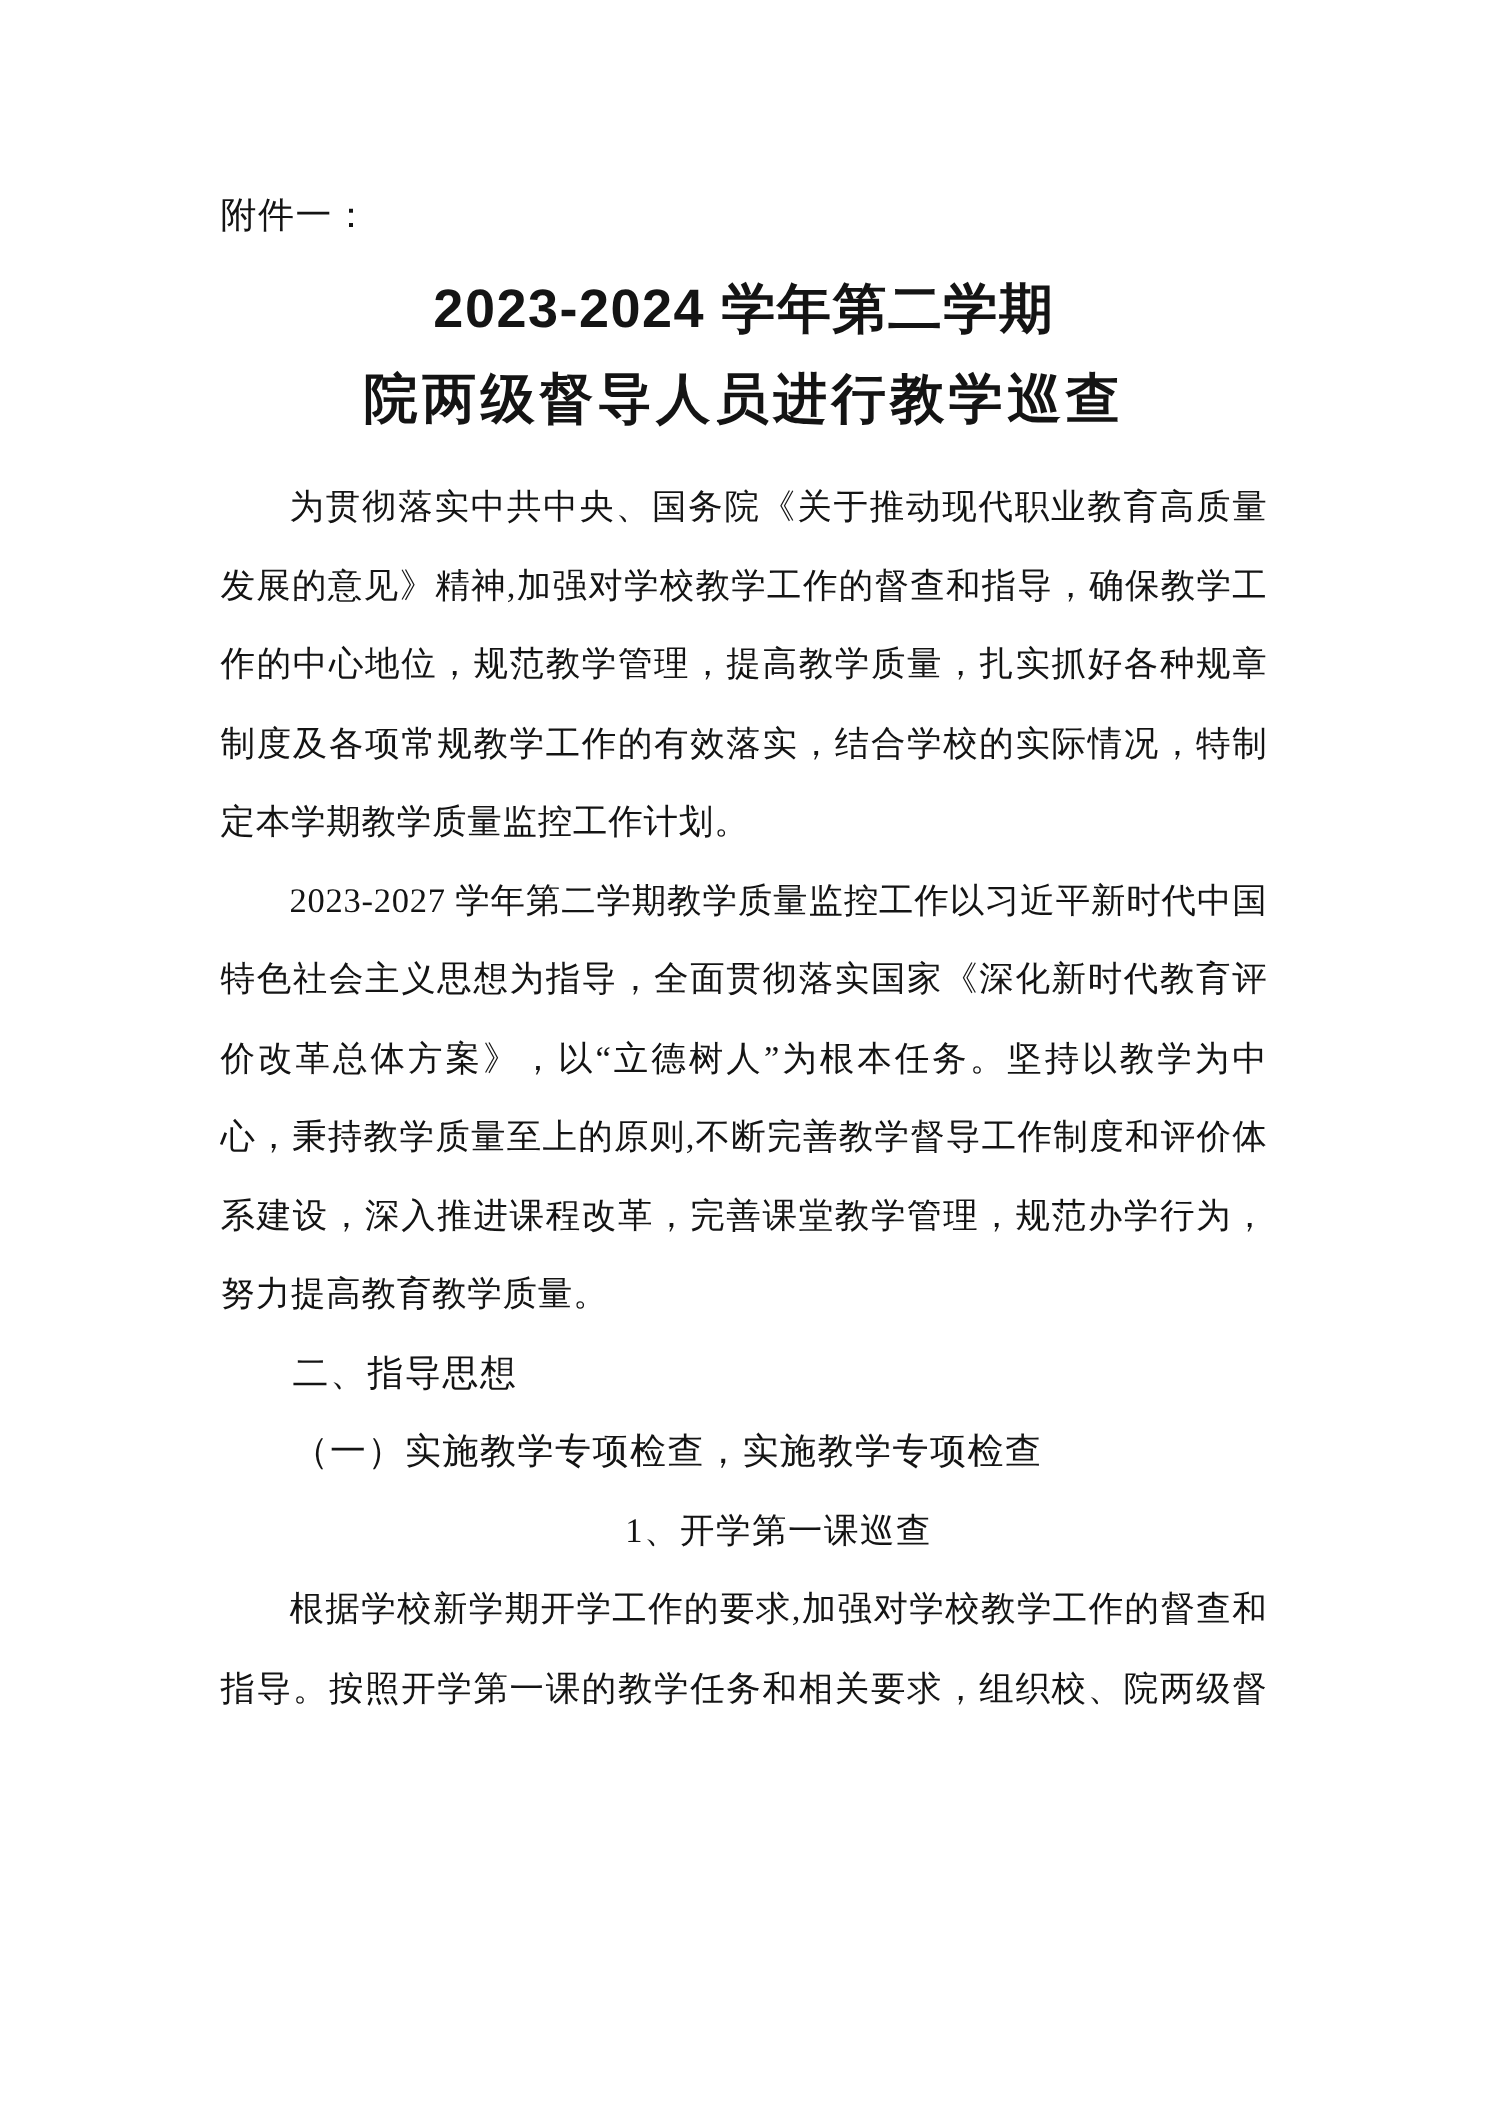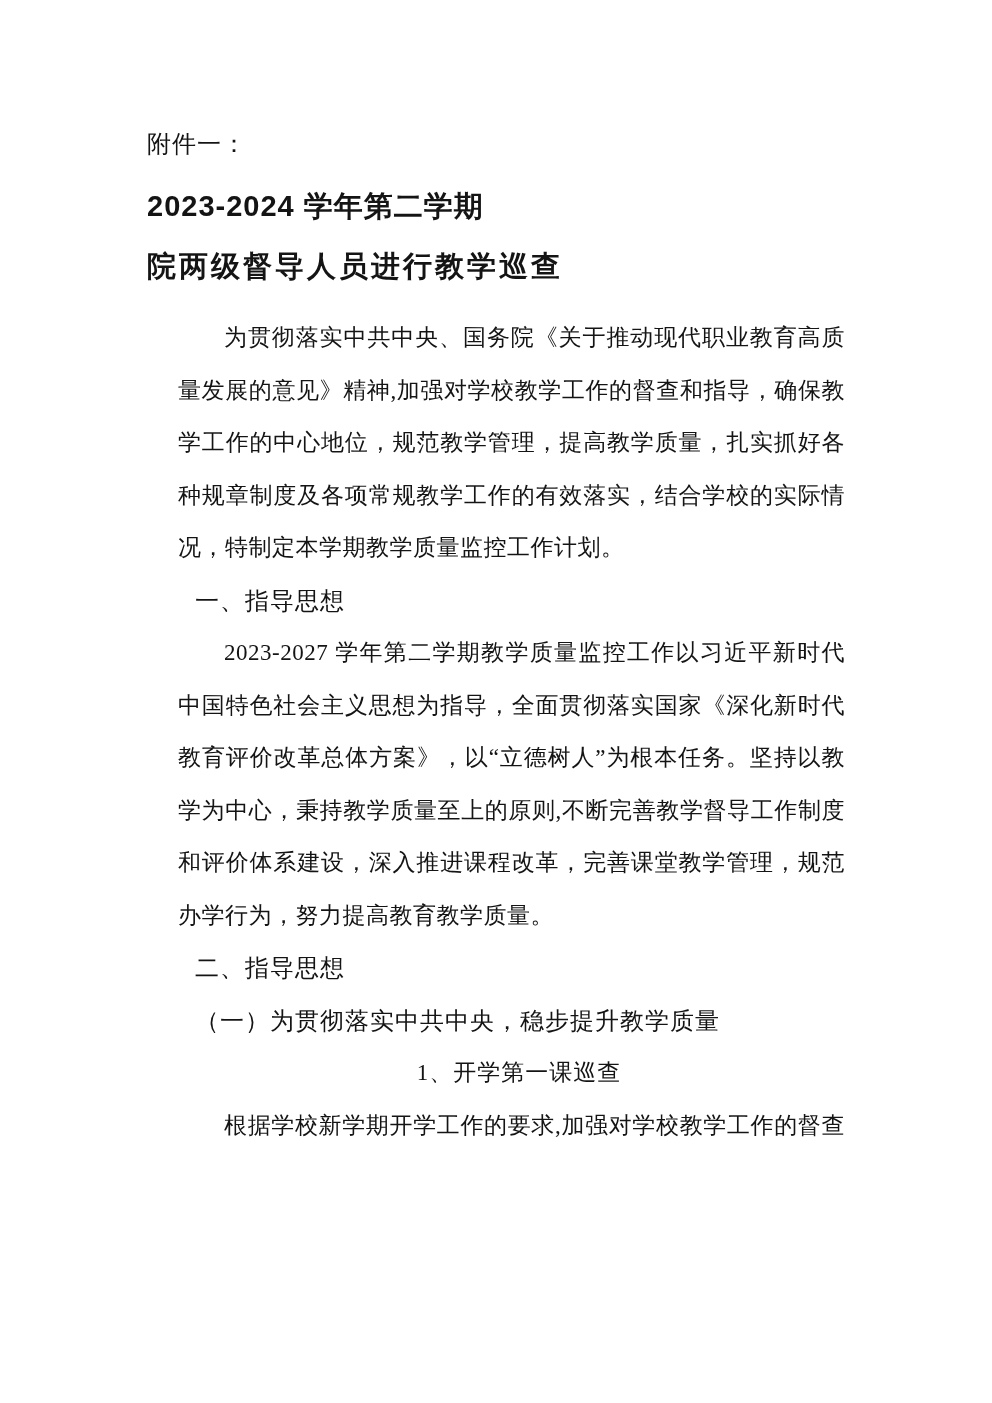--- a/index.html
+++ b/index.html
@@ -19,24 +19,24 @@
     overflow: hidden;
   }
   .attachment {
     margin: 0;
     font-size: 24px;
     line-height: 32px;
     letter-spacing: 1px;
   }
   .doc-title {
     margin: 16px 0 0 0;
-    font-size: 29px;
+    font-size: 36px;
     line-height: 60px;
     font-weight: 700;
-    text-align: left;
+    text-align: center;
     font-family: "Liberation Sans", "DejaVu Sans", sans-serif;
     letter-spacing: 1px;
   }
   .doc-title.second {
     margin-top: 0;
     letter-spacing: 3px;
   }
   .doc-body {
     margin-top: 16px;
   }
@@ -44,21 +44,20 @@
     margin: 0;
     font-size: 23px;
     line-height: 52.5px;
     text-indent: 2em;
     font-weight: 400;
   }
   .para {
     text-align: justify;
     text-justify: inter-character;
     letter-spacing: 0.5px;
-    margin-left: 31px;
   }
   .heading-1, .heading-2 {
     font-size: 24px;
     letter-spacing: 1px;
   }
   .heading-3 {
     letter-spacing: 1px;
     text-align: center;
   }
 </style>
@@ -70,27 +69,26 @@
   <p class="attachment">附件一：</p>
 
   <div class="doc-title">2023-2024 学年第二学期</div>
 
   <div class="doc-title second">院两级督导人员进行教学巡查</div>
 
   <div class="doc-body">
 
     <p class="para">为贯彻落实中共中央、国务院《关于推动现代职业教育高质量发展的意见》精神,加强对学校教学工作的督查和指导，确保教学工作的中心地位，规范教学管理，提高教学质量，扎实抓好各种规章制度及各项常规教学工作的有效落实，结合学校的实际情况，特制定本学期教学质量监控工作计划。</p>
 
-    <p class="heading-1">一、指导思想</p>
 
     <p class="para">2023-2027 学年第二学期教学质量监控工作以习近平新时代中国特色社会主义思想为指导，全面贯彻落实国家《深化新时代教育评价改革总体方案》，以“立德树人”为根本任务。坚持以教学为中心，秉持教学质量至上的原则,不断完善教学督导工作制度和评价体系建设，深入推进课程改革，完善课堂教学管理，规范办学行为，努力提高教育教学质量。</p>
 
     <p class="heading-1">二、指导思想</p>
 
-    <p class="heading-2">（一）为贯彻落实中共中央，稳步提升教学质量</p>
+    <p class="heading-2">（一）实施教学专项检查，实施教学专项检查</p>
 
     <p class="heading-3">1、开学第一课巡查</p>
 
     <p class="para">根据学校新学期开学工作的要求,加强对学校教学工作的督查和指导。按照开学第一课的教学任务和相关要求，组织校、院两级督导人员进行教学巡查。密切关注教师和学生的思想动态，加强对教学活动的督导和上课情况的检查。确保全校师生能够高质量地上好开学</p>
 
   </div>
 
 </div>
 
 </body></html>

